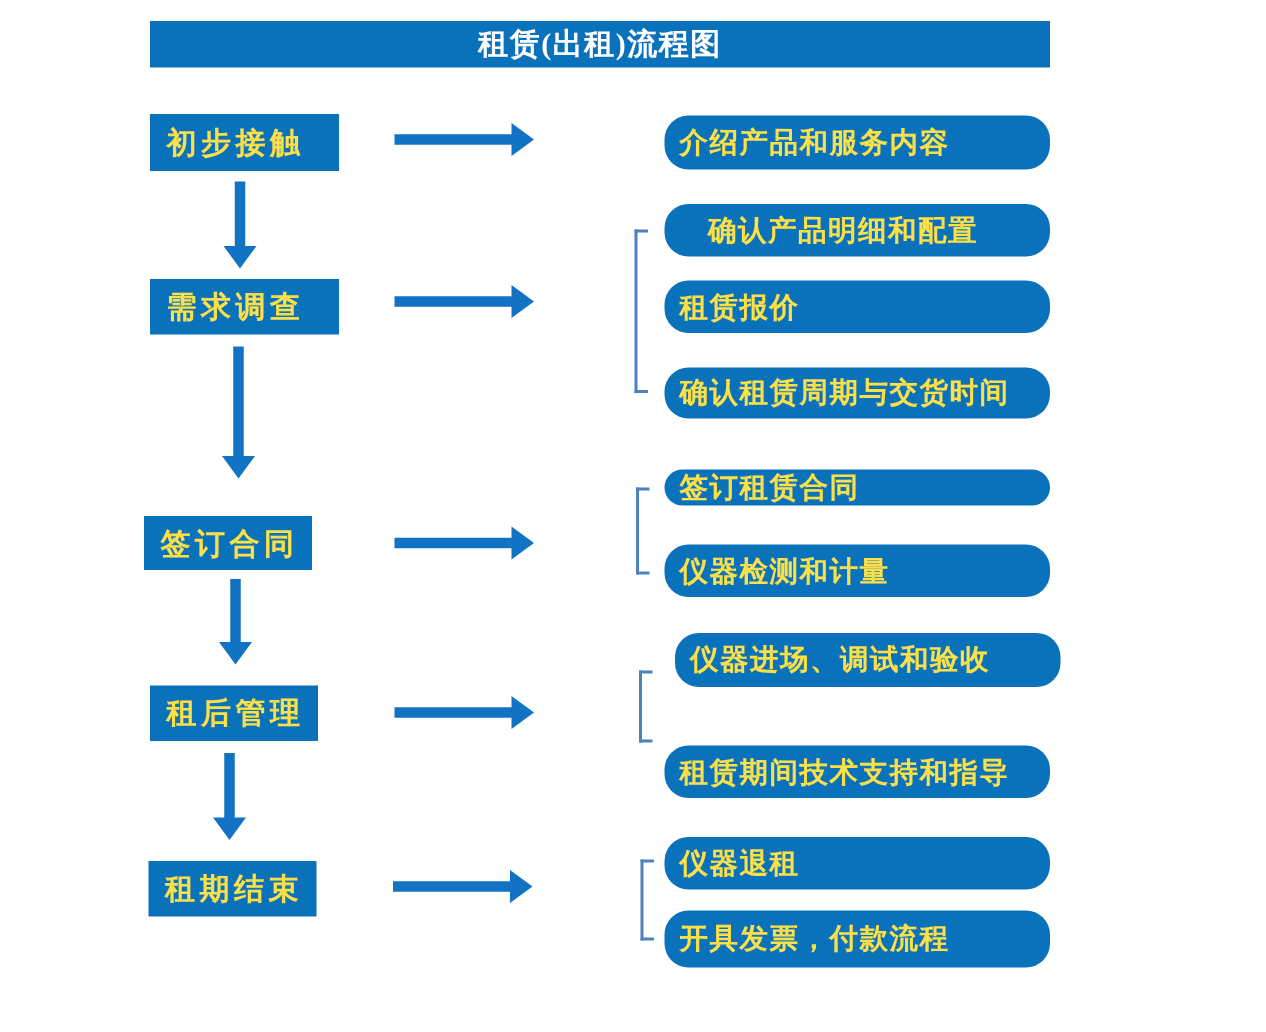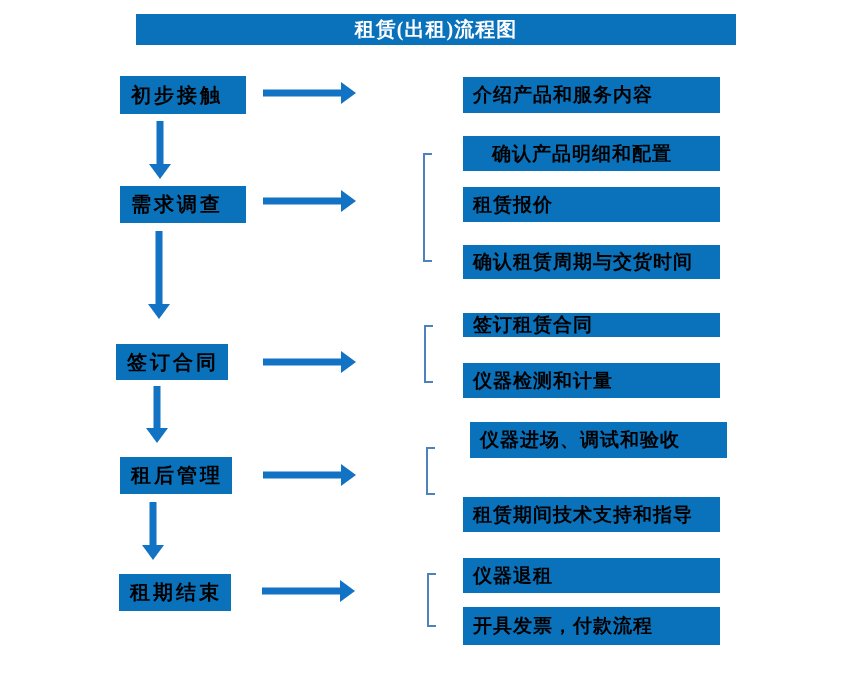--- a/index.html
+++ b/index.html
@@ -1,30 +1,30 @@
 <!DOCTYPE html>
 <html><head>
 <meta charset="utf-8">
 <style>
   html,body { margin:0; padding:0; background:#ffffff; }
   .canvas {
     position:relative; width:844px; height:688px; background:#ffffff;
     font-family:"Liberation Serif","DejaVu Serif",serif; overflow:hidden;
   }
   .blue-box {
-    position:absolute; background:#0a71bb; color:#000000; font-weight:bold;
-    display:flex; align-items:center; box-sizing:border-box;margin-left:20px;
+    position:absolute; background:#0a71bb; color:#fde047; font-weight:bold;
+    display:flex; align-items:center; box-sizing:border-box;
   }
   .title-bar {
     position:absolute; left:100px; top:14px; width:600px; height:31px;
     background:#0a71bb; color:#ffffff; font-weight:bold; font-size:20px;
-    display:flex; align-items:center; justify-content:center; letter-spacing:1px;margin-left:36px;
+    display:flex; align-items:center; justify-content:center; letter-spacing:1px;
   }
   .step-box { font-size:20px; letter-spacing:3px; padding-left:11px; }
-  .out-box  { font-size:19px; letter-spacing:1px; padding-left:10px; }
+  .out-box  { font-size:19px; letter-spacing:1px; padding-left:10px;border-radius:16px; }
 
   
   .h-arrow { position:absolute; width:93px; height:24px; }
   .h-arrow .shaft {
     position:absolute; left:0; top:50%; transform:translateY(-50%);
     width:80px; height:7px; background:#1273c4;
   }
   .h-arrow .head {
     position:absolute; right:0; top:50%; transform:translateY(-50%);
     width:0; height:0;

